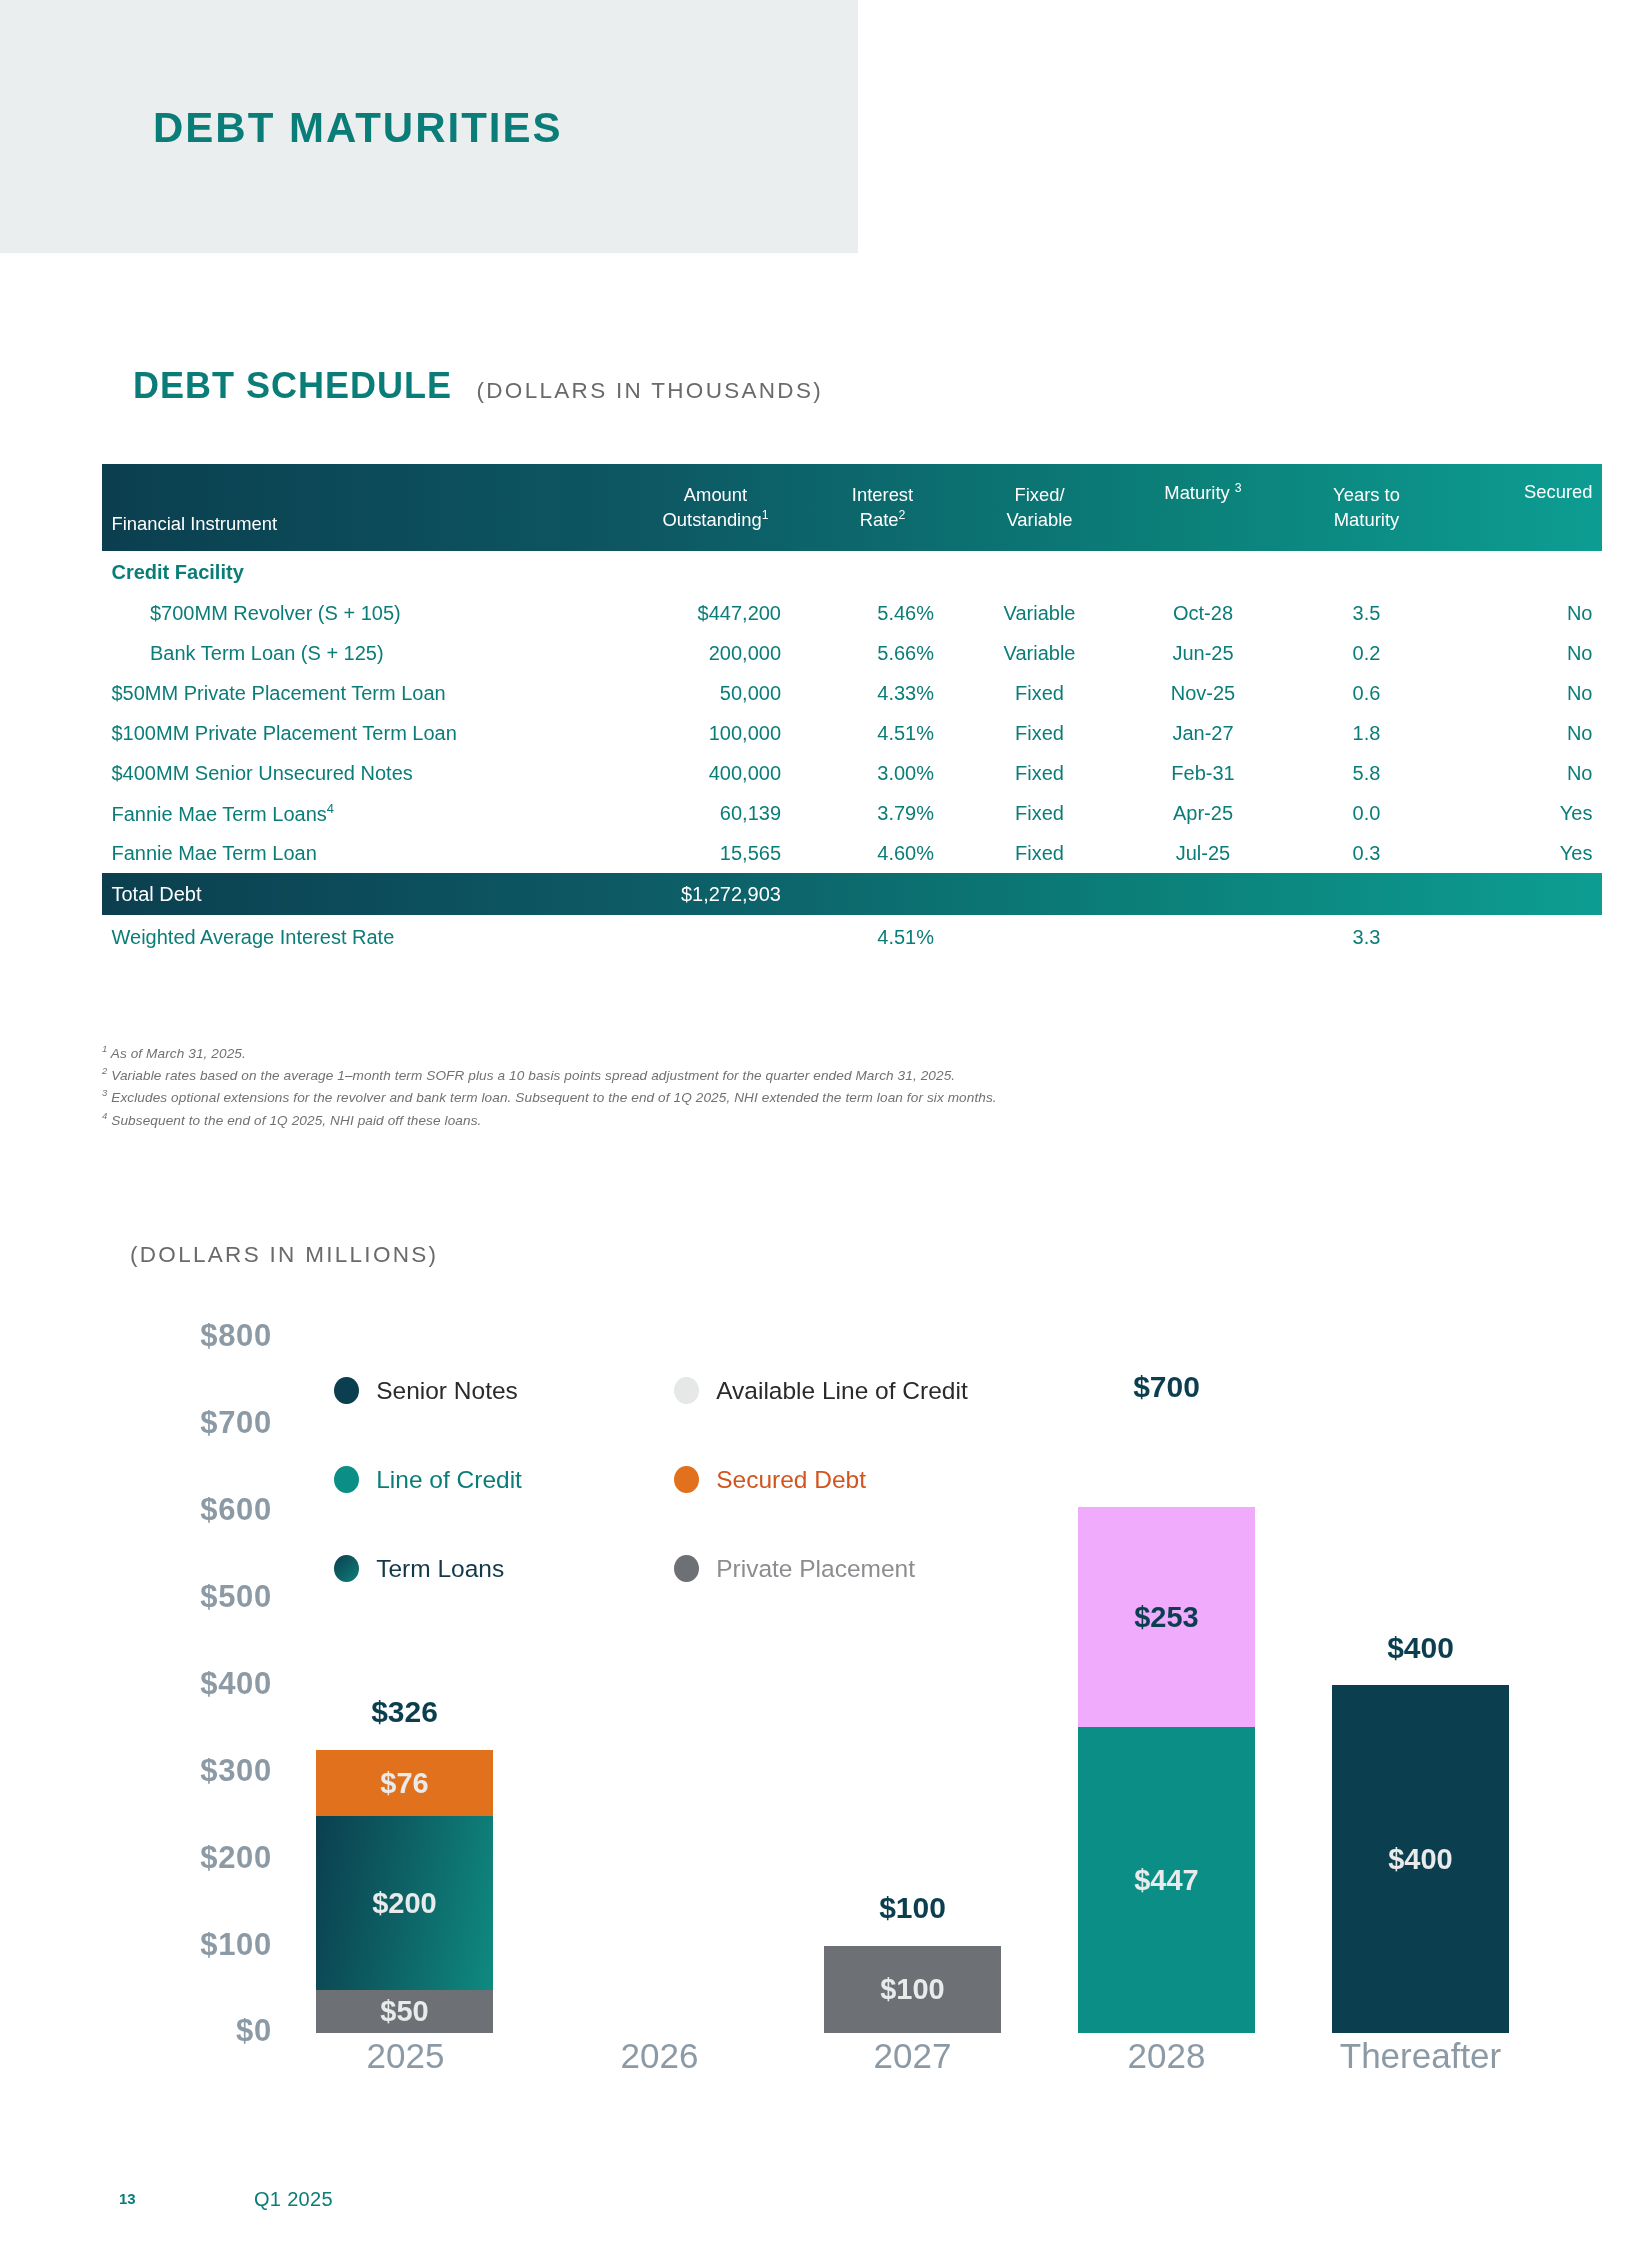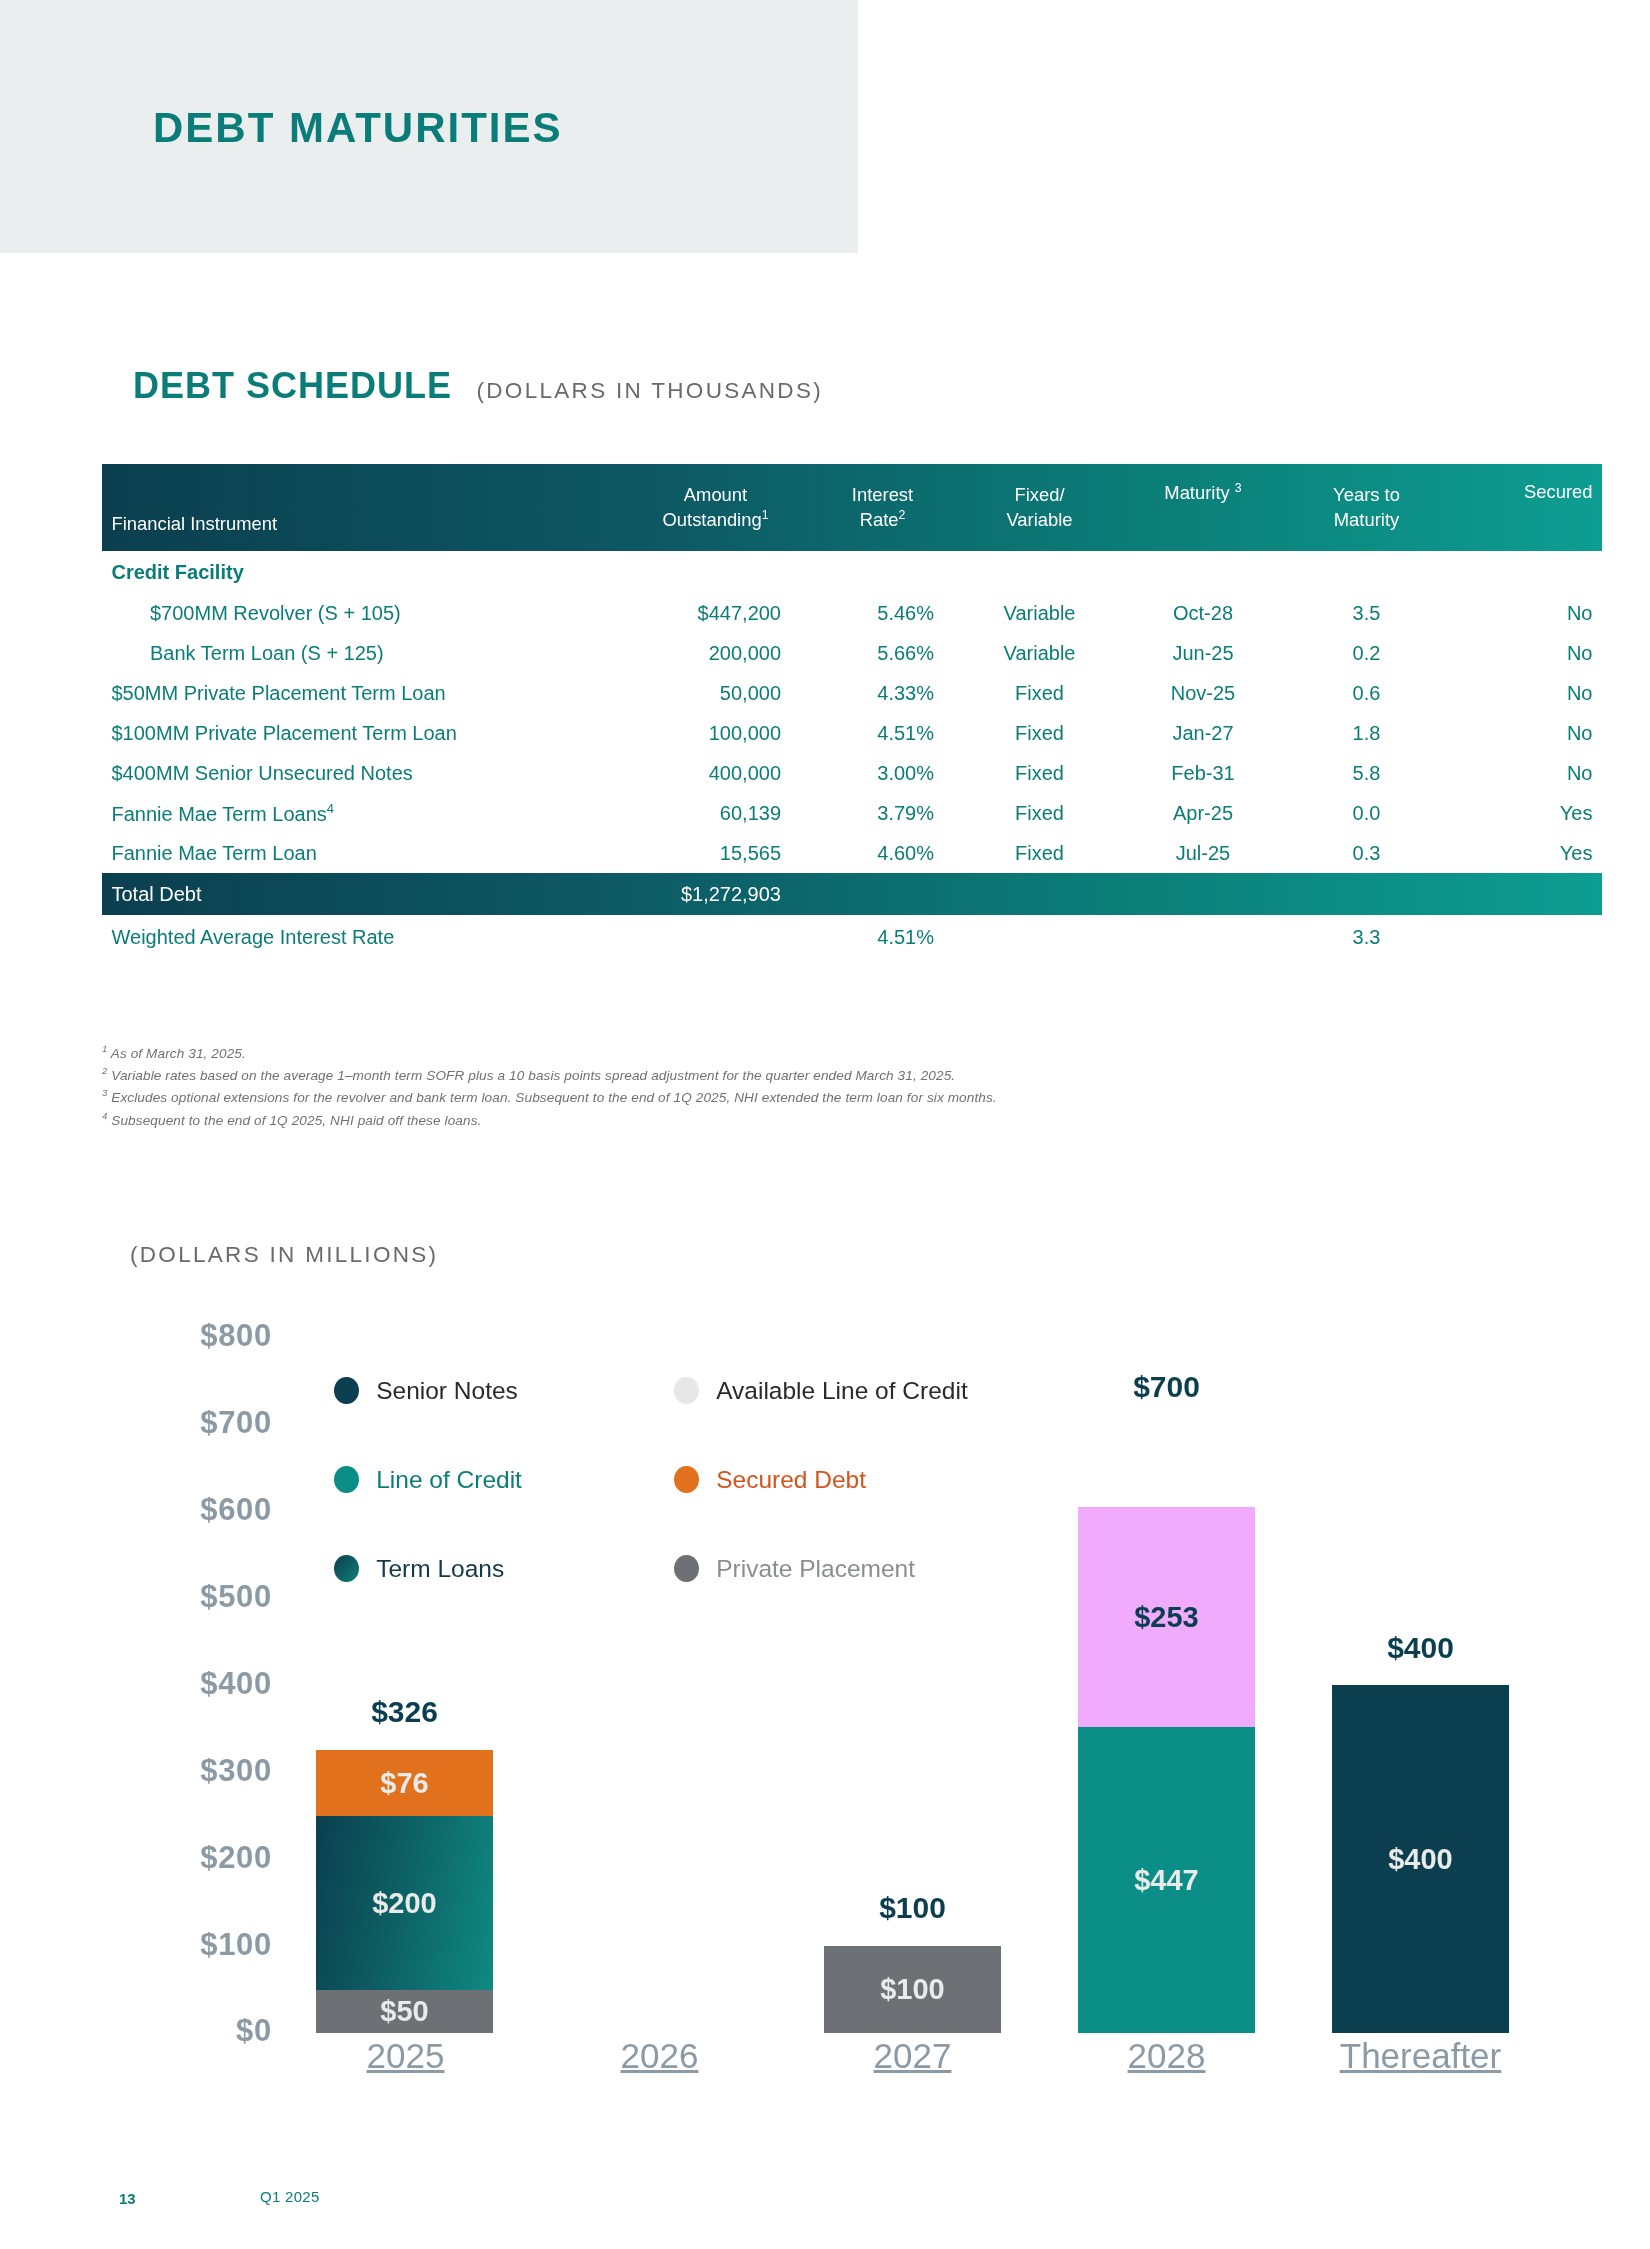--- a/index.html
+++ b/index.html
@@ -204,31 +204,30 @@
   
   .xaxis { position: absolute; left: 176px; top: 700px; width: 1270px; height: 61px; }
   .xtick {
     position: absolute;
     width: 205px;
     text-align: center;
     font-size: 35px;
     color: #8c9aa5;
     font-weight: 400;
     top: 0;
-    text-decoration: underline;
   }
 
   
   .footer-page {
     position: absolute; left: 119px; top: 2190px;
     font-size: 15px; font-weight: 700; color: #0a7d78;
   }
   .footer-label {
-    position: absolute; left: 260px; top: 2188px;
-    font-size: 15px; color: #0a7d78; letter-spacing: 0.3px;
+    position: absolute; left: 254px; top: 2188px;
+    font-size: 20px; color: #0a7d78; letter-spacing: 0.3px;
   }
 </style>
 </head>
 <body>
 
 <div class="page">
 
   <div class="title-band">
     <div class="slide-title">DEBT MATURITIES</div>
   </div>

